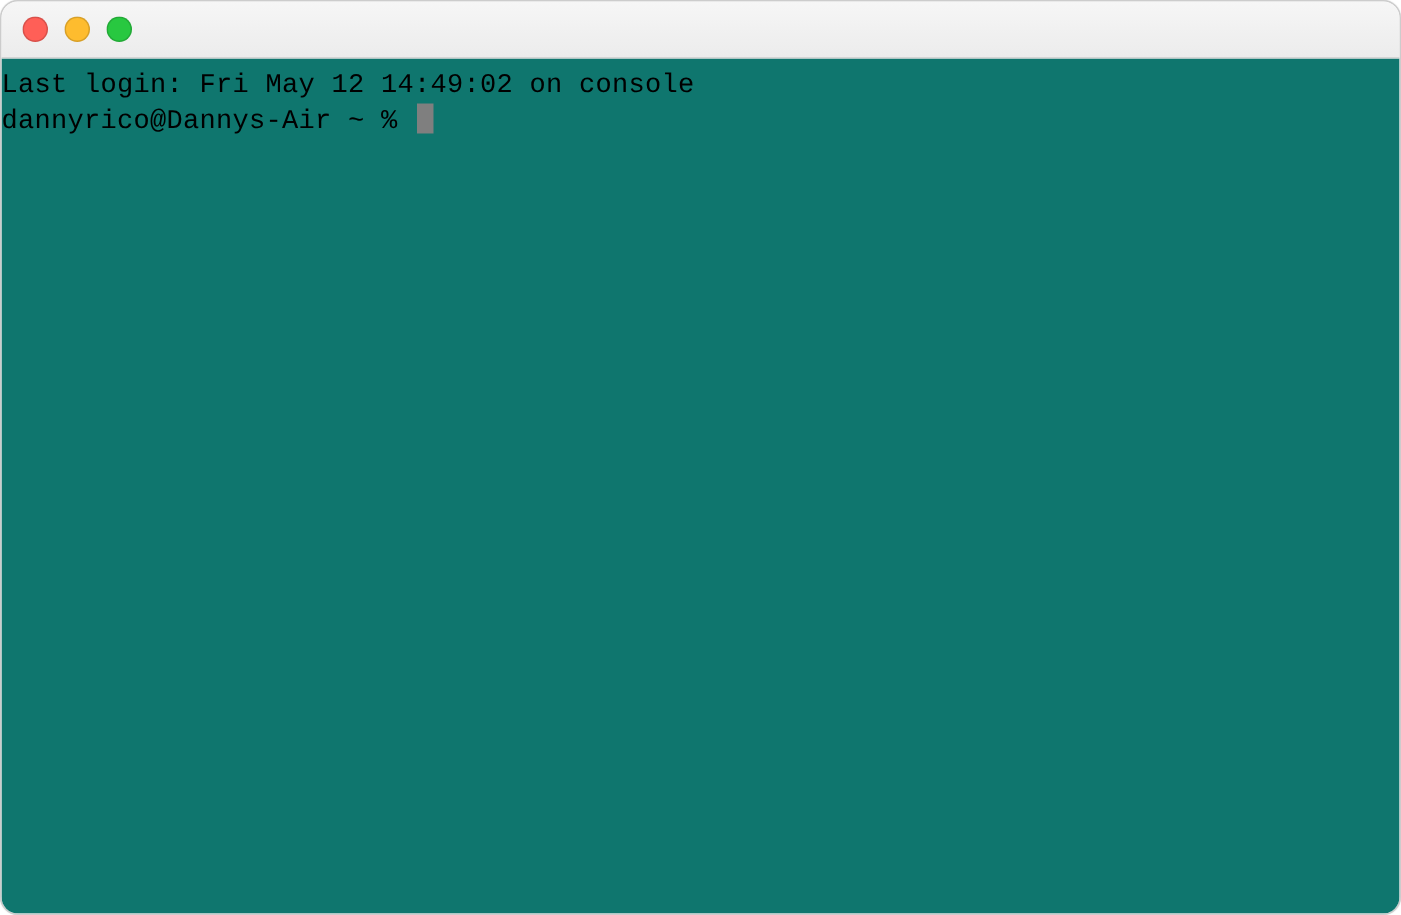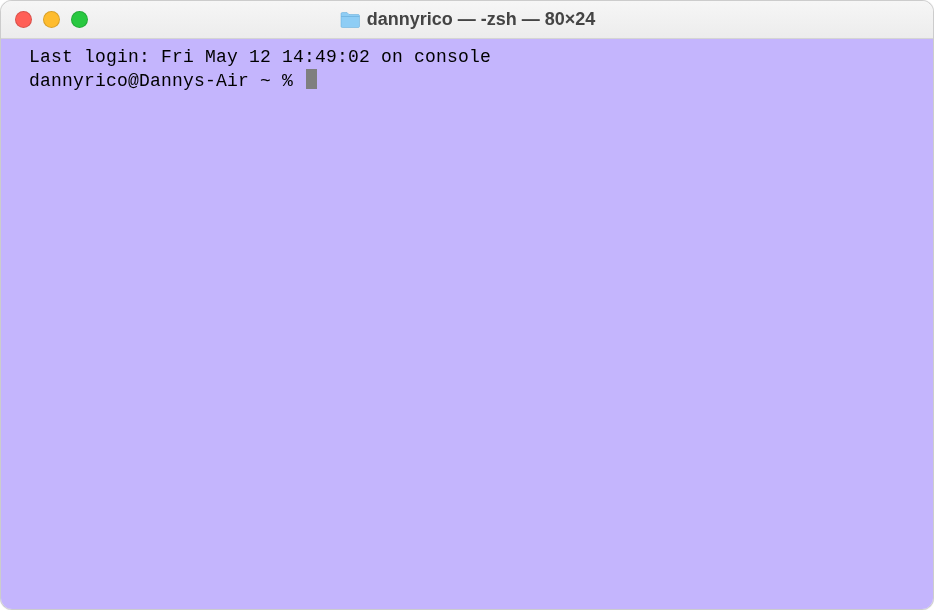--- a/index.html
+++ b/index.html
@@ -71,22 +71,22 @@
     }
     .folder-icon {
       width: 22px;
       height: 18px;
       display: inline-flex;
       align-items: center;
       justify-content: center;
     }
     .terminal-body {
       flex: 1;
-      background: #c4b5fd;
-      padding: 6px 28px;
+      background: #0f766e;
+      padding: 6px 0;
       font-family: "SF Mono", Menlo, Monaco, "Courier New", monospace;
       font-size: 18px;
       line-height: 24px;
       color: #000000;
       white-space: pre;
       letter-spacing: 0.2px;
     }
     .prompt-line {
       display: inline;
     }
@@ -103,25 +103,16 @@
 </head>
 <body>
 
 <div class="window">
   <div class="titlebar">
     <div class="traffic-lights">
       <div class="traffic-light traffic-close"></div>
       <div class="traffic-light traffic-minimize"></div>
       <div class="traffic-light traffic-maximize"></div>
     </div>
-    <div class="title-content">
-      <span class="folder-icon">
-        <svg width="22" height="18" viewBox="0 0 22 18">
-          <path d="M2 3 C2 2 2.5 1.5 3.5 1.5 L8 1.5 L10 3.5 L19 3.5 C20 3.5 20.5 4 20.5 5 L20.5 15 C20.5 16 20 16.5 19 16.5 L3.5 16.5 C2.5 16.5 2 16 2 15 Z" fill="#8ecdf5" stroke="#5fa9d8" stroke-width="0.5"></path>
-          <path d="M2 5.5 L20.5 5.5" stroke="#6fb3de" stroke-width="0.8"></path>
-        </svg>
-      </span>
-      <span>dannyrico — -zsh — 80×24</span>
-    </div>
   </div>
   <div class="terminal-body"><span>Last login: Fri May 12 14:49:02 on console</span>
 <span class="prompt-line">dannyrico@Dannys-Air ~ % </span><span class="cursor"></span></div>
 </div>
 
 </body></html>

